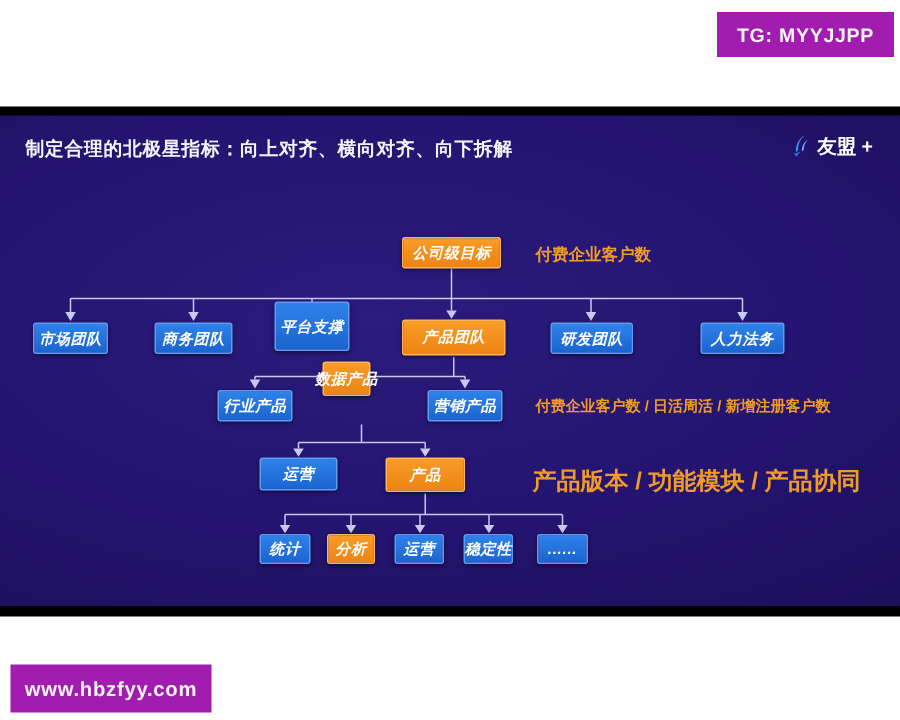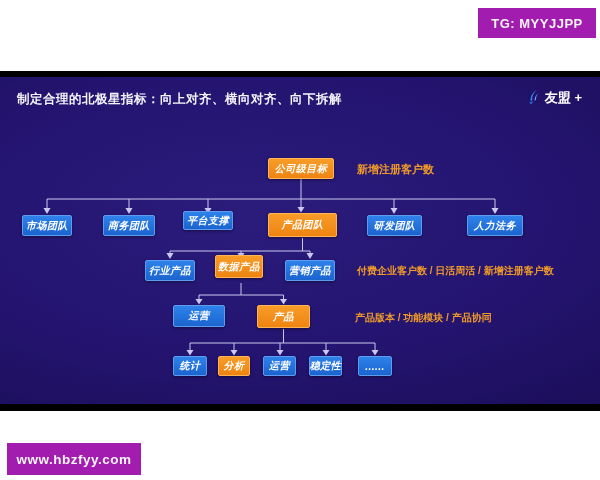--- a/index.html
+++ b/index.html
@@ -82,21 +82,21 @@
   }
 
   .annotation {
     position: absolute;
     color: #f09a28;
     font-weight: bold;
     white-space: nowrap;
   }
   .anno-1 { left: 357px; top: 85px;  font-size: 11px; }
   .anno-2 { left: 357px; top: 187px; font-size: 10px; }
-  .anno-3 { left: 355px; top: 234px; font-size: 10px; }
+  .anno-3 { left: 355px; top: 234px; font-size: 16px; }
 
   .connectors { position: absolute; left: 0; top: 0; }
 </style>
 </head>
 <body>
 
 <div class="badge badge-tg">TG: MYYJJPP</div>
 
 <div class="slide">
   <div class="slide-bg">
@@ -160,38 +160,38 @@
         <polygon points="276.5,273 283.5,273 280,278.5"></polygon>
         <polygon points="322.5,273 329.5,273 326,278.5"></polygon>
         <polygon points="371.5,273 378.5,273 375,278.5"></polygon>
       </g>
     </svg>
 
     <div class="node orange" style="left:268px;top:81px;width:66px;height:21px;">公司级目标</div>
 
     <div class="node blue" style="left:22px;top:138px;width:50px;height:21px;">市场团队</div>
     <div class="node blue" style="left:103px;top:138px;width:52px;height:21px;">商务团队</div>
-    <div class="node blue" style="left:183px;top:134px;width:50px;height:19px;">平台支撑</div>
+    <div class="node blue" style="left:183px;top:124px;width:50px;height:33px;">平台支撑</div>
     <div class="node orange" style="left:268px;top:136px;width:69px;height:24px;">产品团队</div>
     <div class="node blue" style="left:367px;top:138px;width:55px;height:21px;">研发团队</div>
     <div class="node blue" style="left:467px;top:138px;width:56px;height:21px;">人力法务</div>
 
     <div class="node blue" style="left:145px;top:183px;width:50px;height:21px;">行业产品</div>
-    <div class="node orange" style="left:215px;top:178px;width:48px;height:23px;">数据产品</div>
+    <div class="node orange" style="left:215px;top:164px;width:32px;height:23px;">数据产品</div>
     <div class="node blue" style="left:285px;top:183px;width:50px;height:21px;">营销产品</div>
 
     <div class="node blue" style="left:173px;top:228px;width:52px;height:22px;">运营</div>
     <div class="node orange" style="left:257px;top:228px;width:53px;height:23px;">产品</div>
 
     <div class="node blue" style="left:173px;top:279px;width:34px;height:20px;">统计</div>
     <div class="node orange" style="left:218px;top:279px;width:32px;height:20px;">分析</div>
     <div class="node blue" style="left:263px;top:279px;width:33px;height:20px;">运营</div>
     <div class="node blue" style="left:309px;top:279px;width:33px;height:20px;">稳定性</div>
     <div class="node blue" style="left:358px;top:279px;width:34px;height:20px;">......</div>
 
-    <div class="annotation anno-1">新增注册客户数</div>
+    <div class="annotation anno-1">付费企业客户数</div>
     <div class="annotation anno-2">付费企业客户数 / 日活周活 / 新增注册客户数</div>
     <div class="annotation anno-3">产品版本 / 功能模块 / 产品协同</div>
 
   </div>
 </div>
 
 <div class="badge badge-site">www.hbzfyy.com</div>
 
 </body></html>

